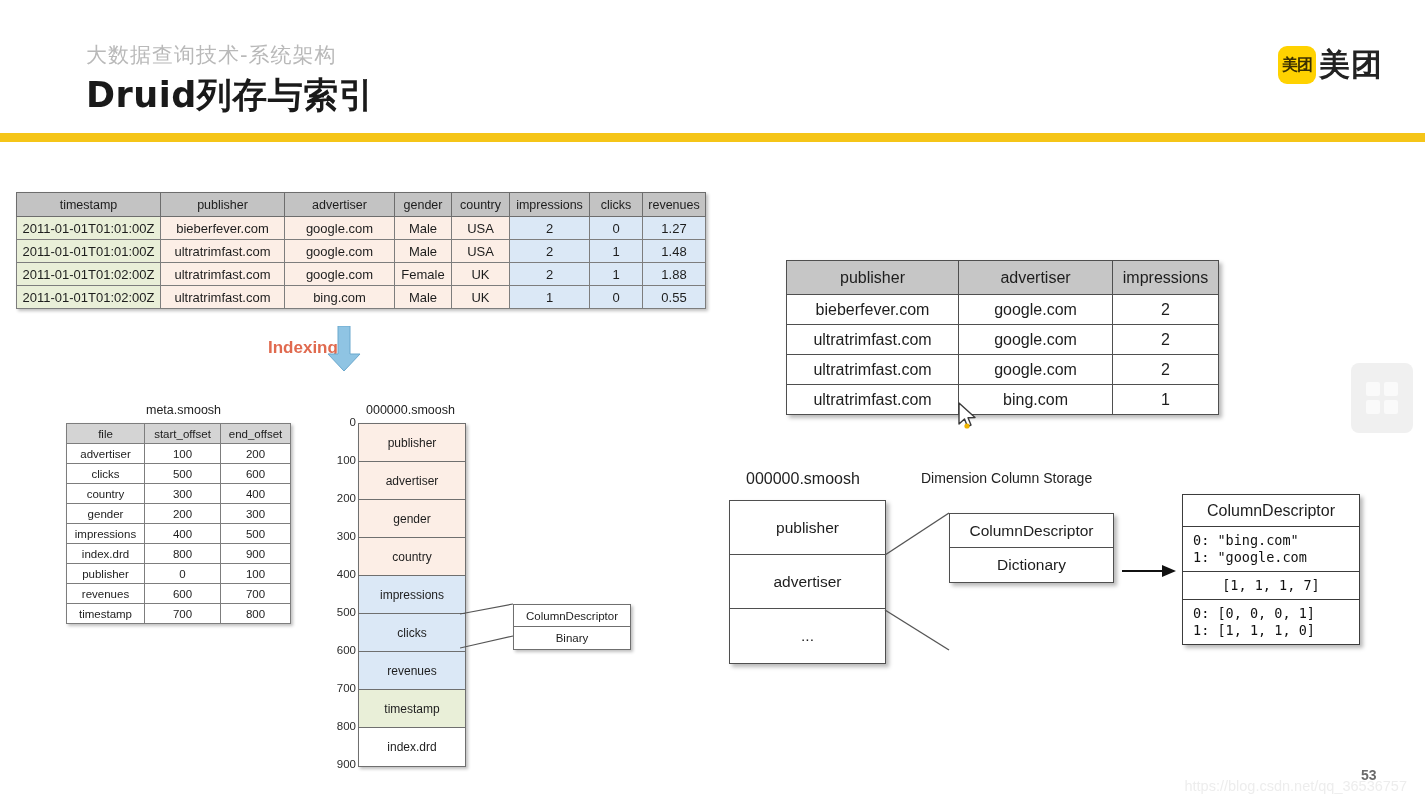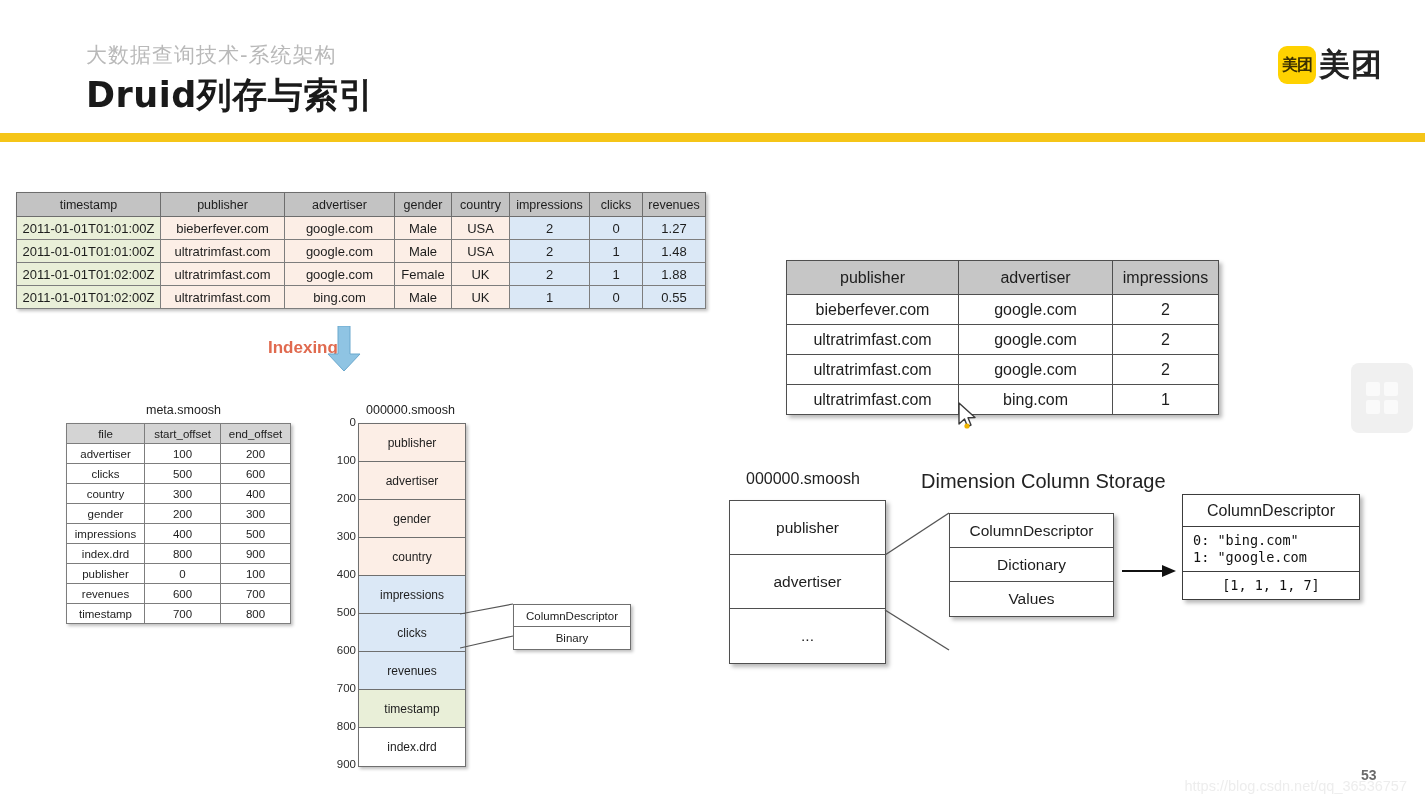--- a/index.html
+++ b/index.html
@@ -172,21 +172,21 @@
   
   #cursor { position: absolute; left: 957px; top: 402px; }
 
   
   #smoosh2-caption {
     position: absolute; left: 746px; top: 470px;
     font-size: 16px; color: #222;
   }
   #dcs-caption {
     position: absolute; left: 921px; top: 470px;
-    font-size: 20px; color: #222;
+    font-size: 14px; color: #222;
   }
   #smoosh2-box {
     position: absolute; left: 729px; top: 500px;
     width: 157px; border: 1px solid #4f4f4f; background: #fff;
     box-shadow: 3px 3px 4px rgba(0,0,0,0.28);
   }
   #smoosh2-box div {
     height: 54px; line-height: 54px; text-align: center;
     font-size: 15.5px; color: #1d1d1d;
     border-bottom: 1px solid #4f4f4f;
@@ -470,33 +470,34 @@
   </div>
 
   <svg id="dcs-links" width="75" height="165" viewBox="0 0 75 165">
     <path d="M5 55 L69 13" stroke="#555" stroke-width="1.4" fill="none"></path>
     <path d="M5 110 L69 150" stroke="#555" stroke-width="1.4" fill="none"></path>
   </svg>
 
   <div id="dcs-box">
     <div>ColumnDescriptor</div>
     <div>Dictionary</div>
-    <div>Values</div>
   </div>
 
   <svg id="dcs-arrow" width="58" height="16" viewBox="0 0 58 16">
     <path d="M0 8 H42" stroke="#111" stroke-width="2" fill="none"></path>
     <path d="M40 2 L54 8 L40 14 Z" fill="#111"></path>
   </svg>
 
   <div id="cd-detail">
     <div class="cd-head">ColumnDescriptor</div>
     <div class="cd-sec">0: "bing.com"
 1: "google.com</div>
     <div class="cd-sec center">[1, 1, 1, 7]</div>
+    <div class="cd-sec">0: [0, 0, 0, 1]
+1: [1, 1, 1, 0]</div>
   </div>
 
   <div id="apps-icon">
     <span></span>
     <span></span>
     <span></span>
     <span></span>
   </div>
 
   <div id="watermark">https://blog.csdn.net/qq_36536757</div>

